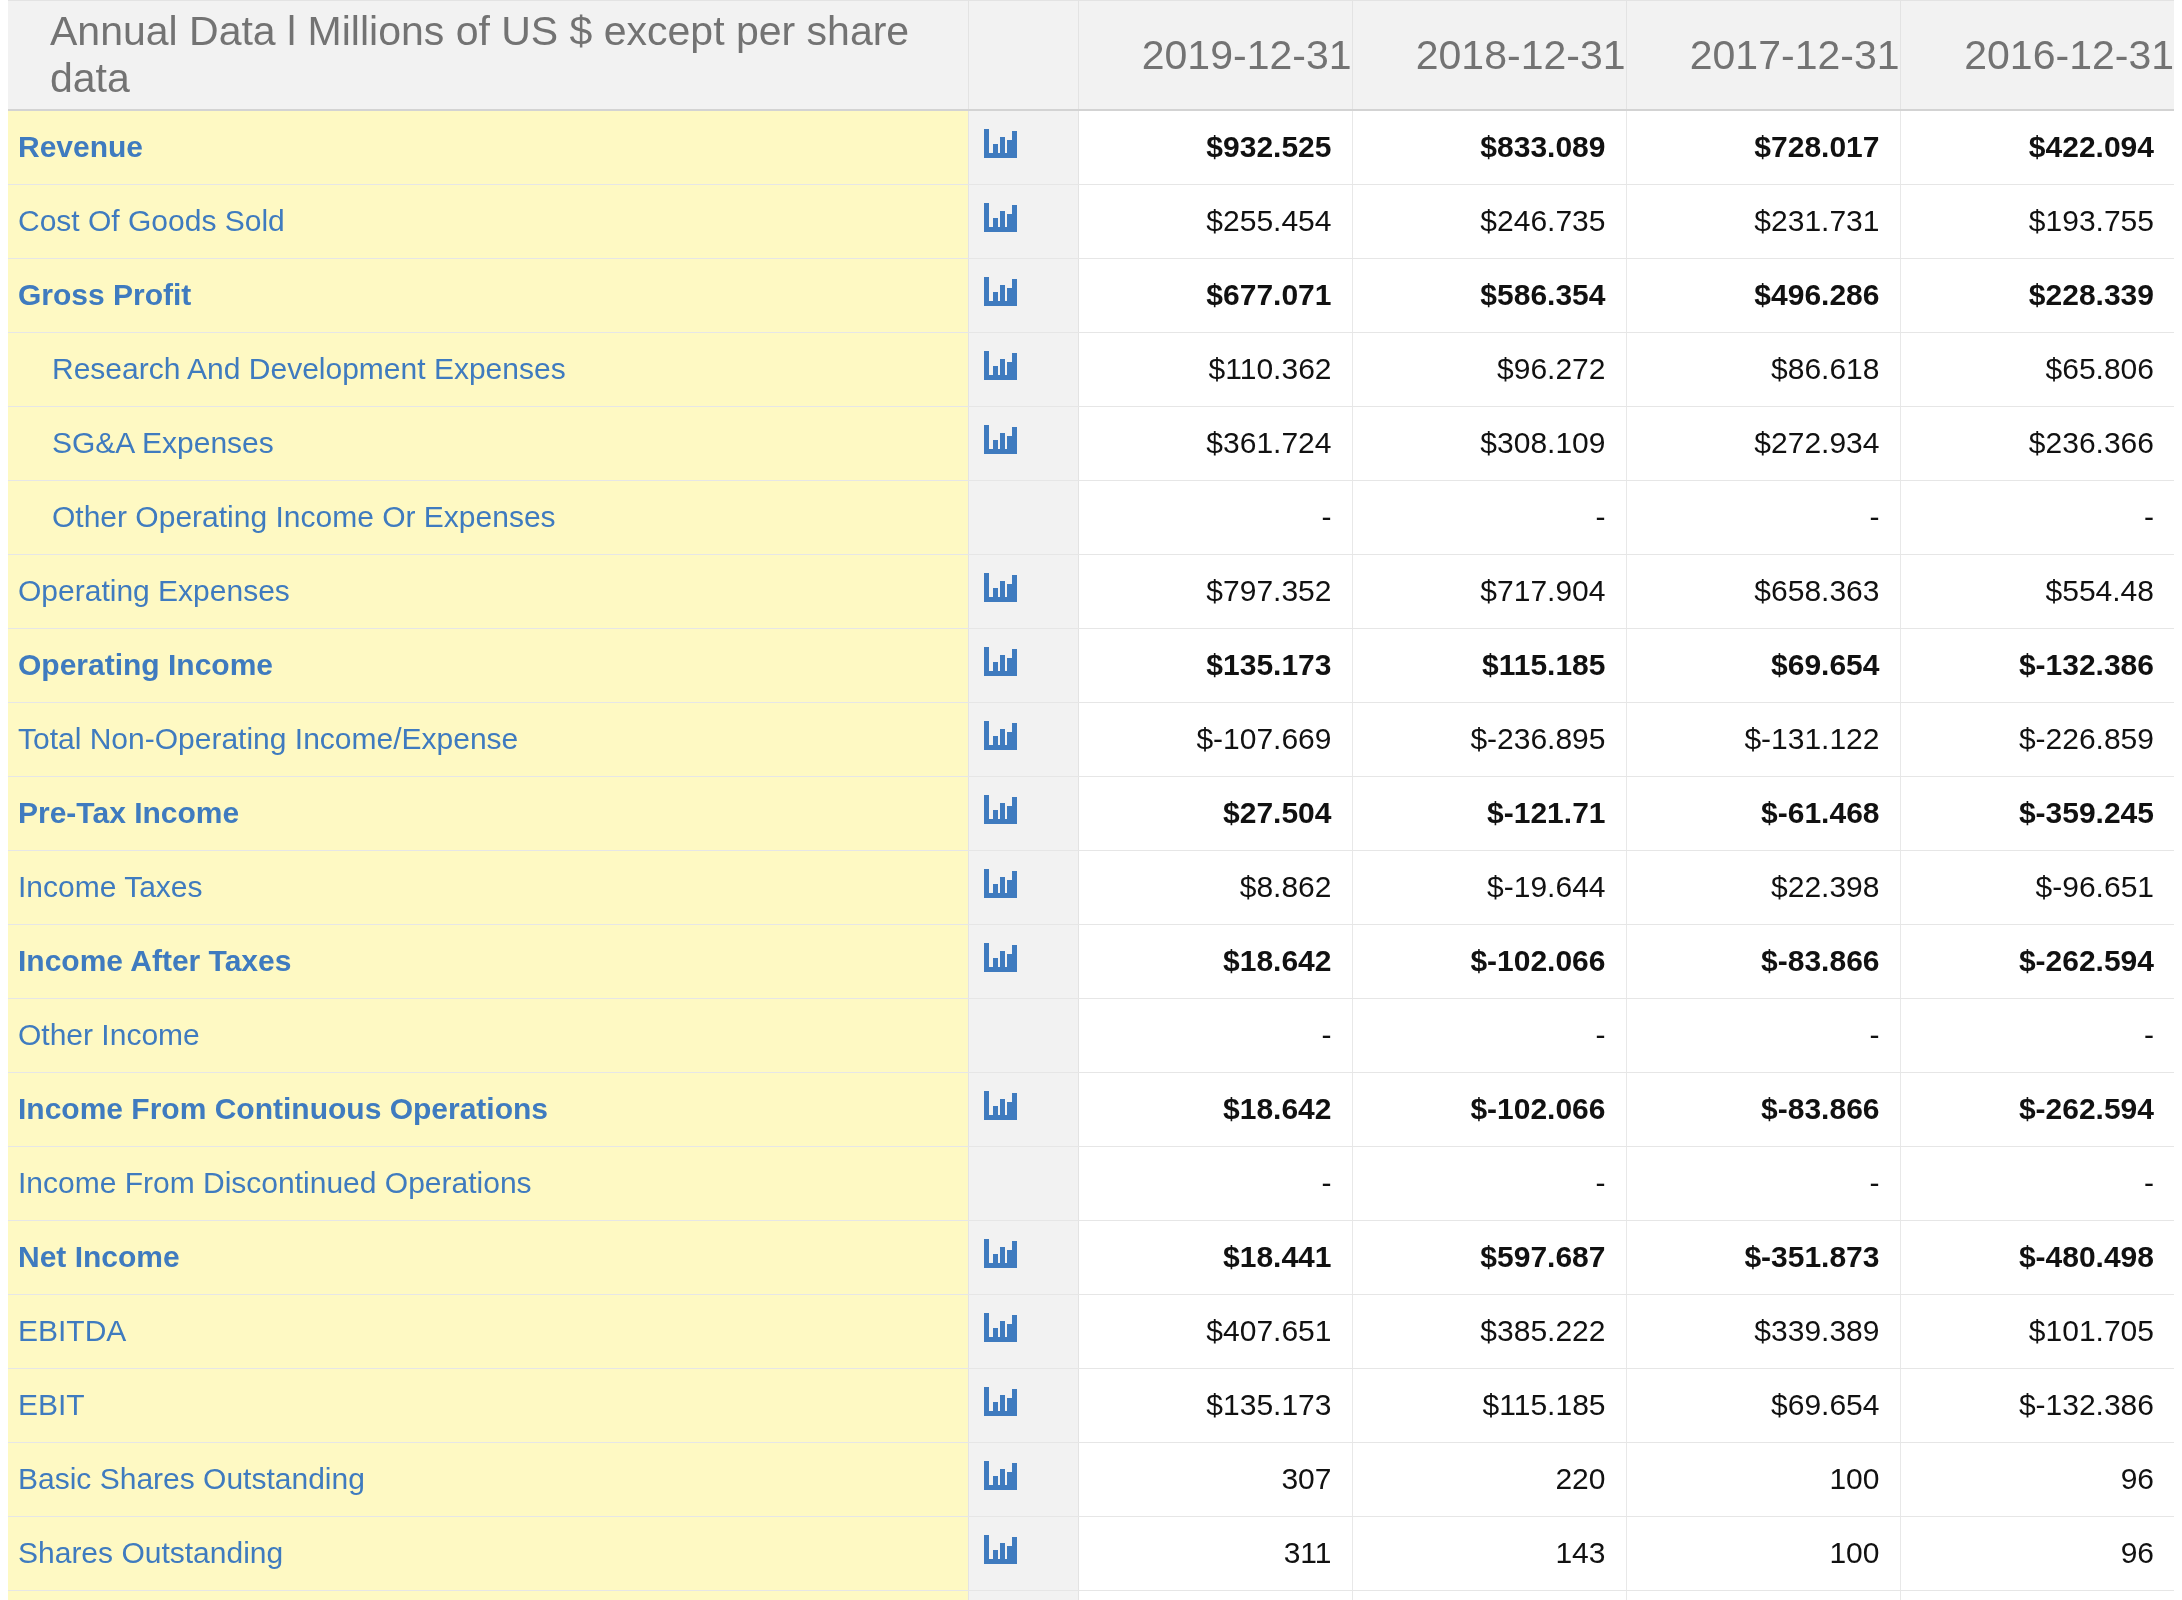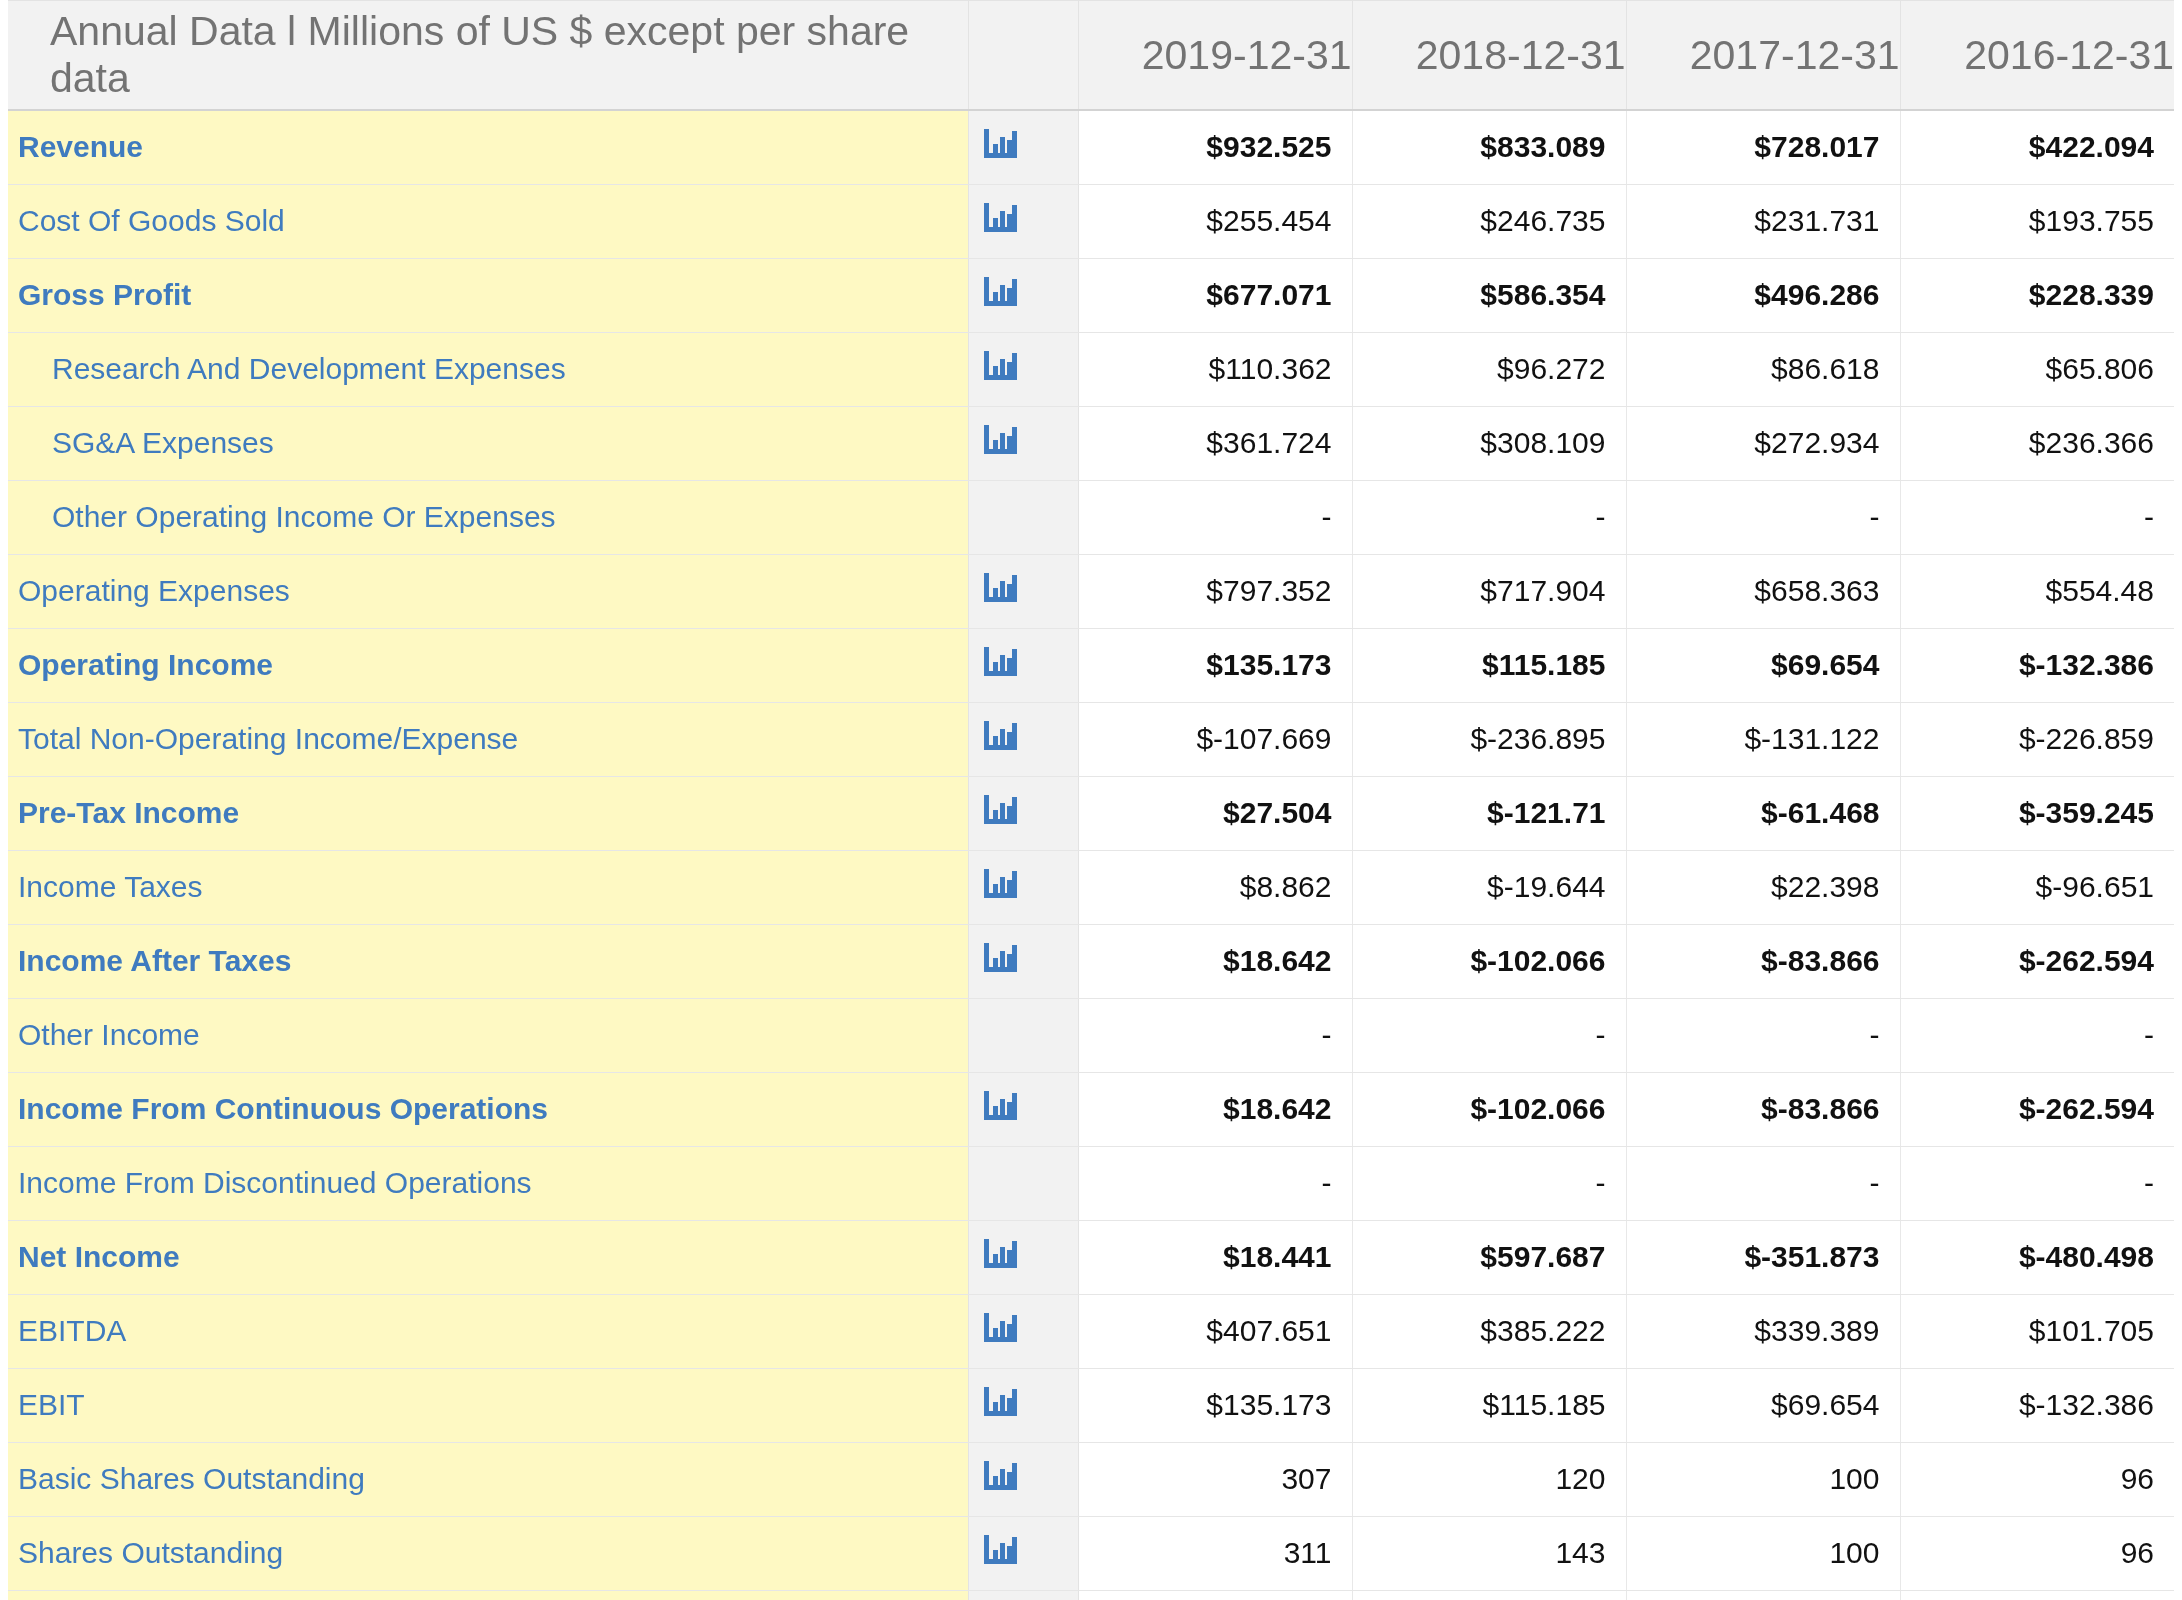--- a/index.html
+++ b/index.html
@@ -376,21 +376,21 @@
           <td class="lbl">Basic Shares Outstanding</td>
           <td class="icn"><span class="bar-icon"><svg width="36" height="34" viewBox="0 0 36 34">
                 <rect x="1" y="2" width="5" height="28" fill="#3f7bbf"></rect>
                 <rect x="1" y="26" width="33" height="5" fill="#3f7bbf"></rect>
                 <rect x="10" y="17" width="5" height="9" fill="#3f7bbf"></rect>
                 <rect x="17" y="10" width="5" height="16" fill="#3f7bbf"></rect>
                 <rect x="24" y="13" width="5" height="13" fill="#3f7bbf"></rect>
                 <rect x="29" y="4" width="5" height="22" fill="#3f7bbf"></rect>
               </svg></span></td>
           <td class="val">307</td>
-          <td class="val">120</td>
+          <td class="val">220</td>
           <td class="val">100</td>
           <td class="val">96</td>
         </tr>
         <tr>
           <td class="lbl">Shares Outstanding</td>
           <td class="icn"><span class="bar-icon"><svg width="36" height="34" viewBox="0 0 36 34">
                 <rect x="1" y="2" width="5" height="28" fill="#3f7bbf"></rect>
                 <rect x="1" y="26" width="33" height="5" fill="#3f7bbf"></rect>
                 <rect x="10" y="17" width="5" height="9" fill="#3f7bbf"></rect>
                 <rect x="17" y="10" width="5" height="16" fill="#3f7bbf"></rect>

